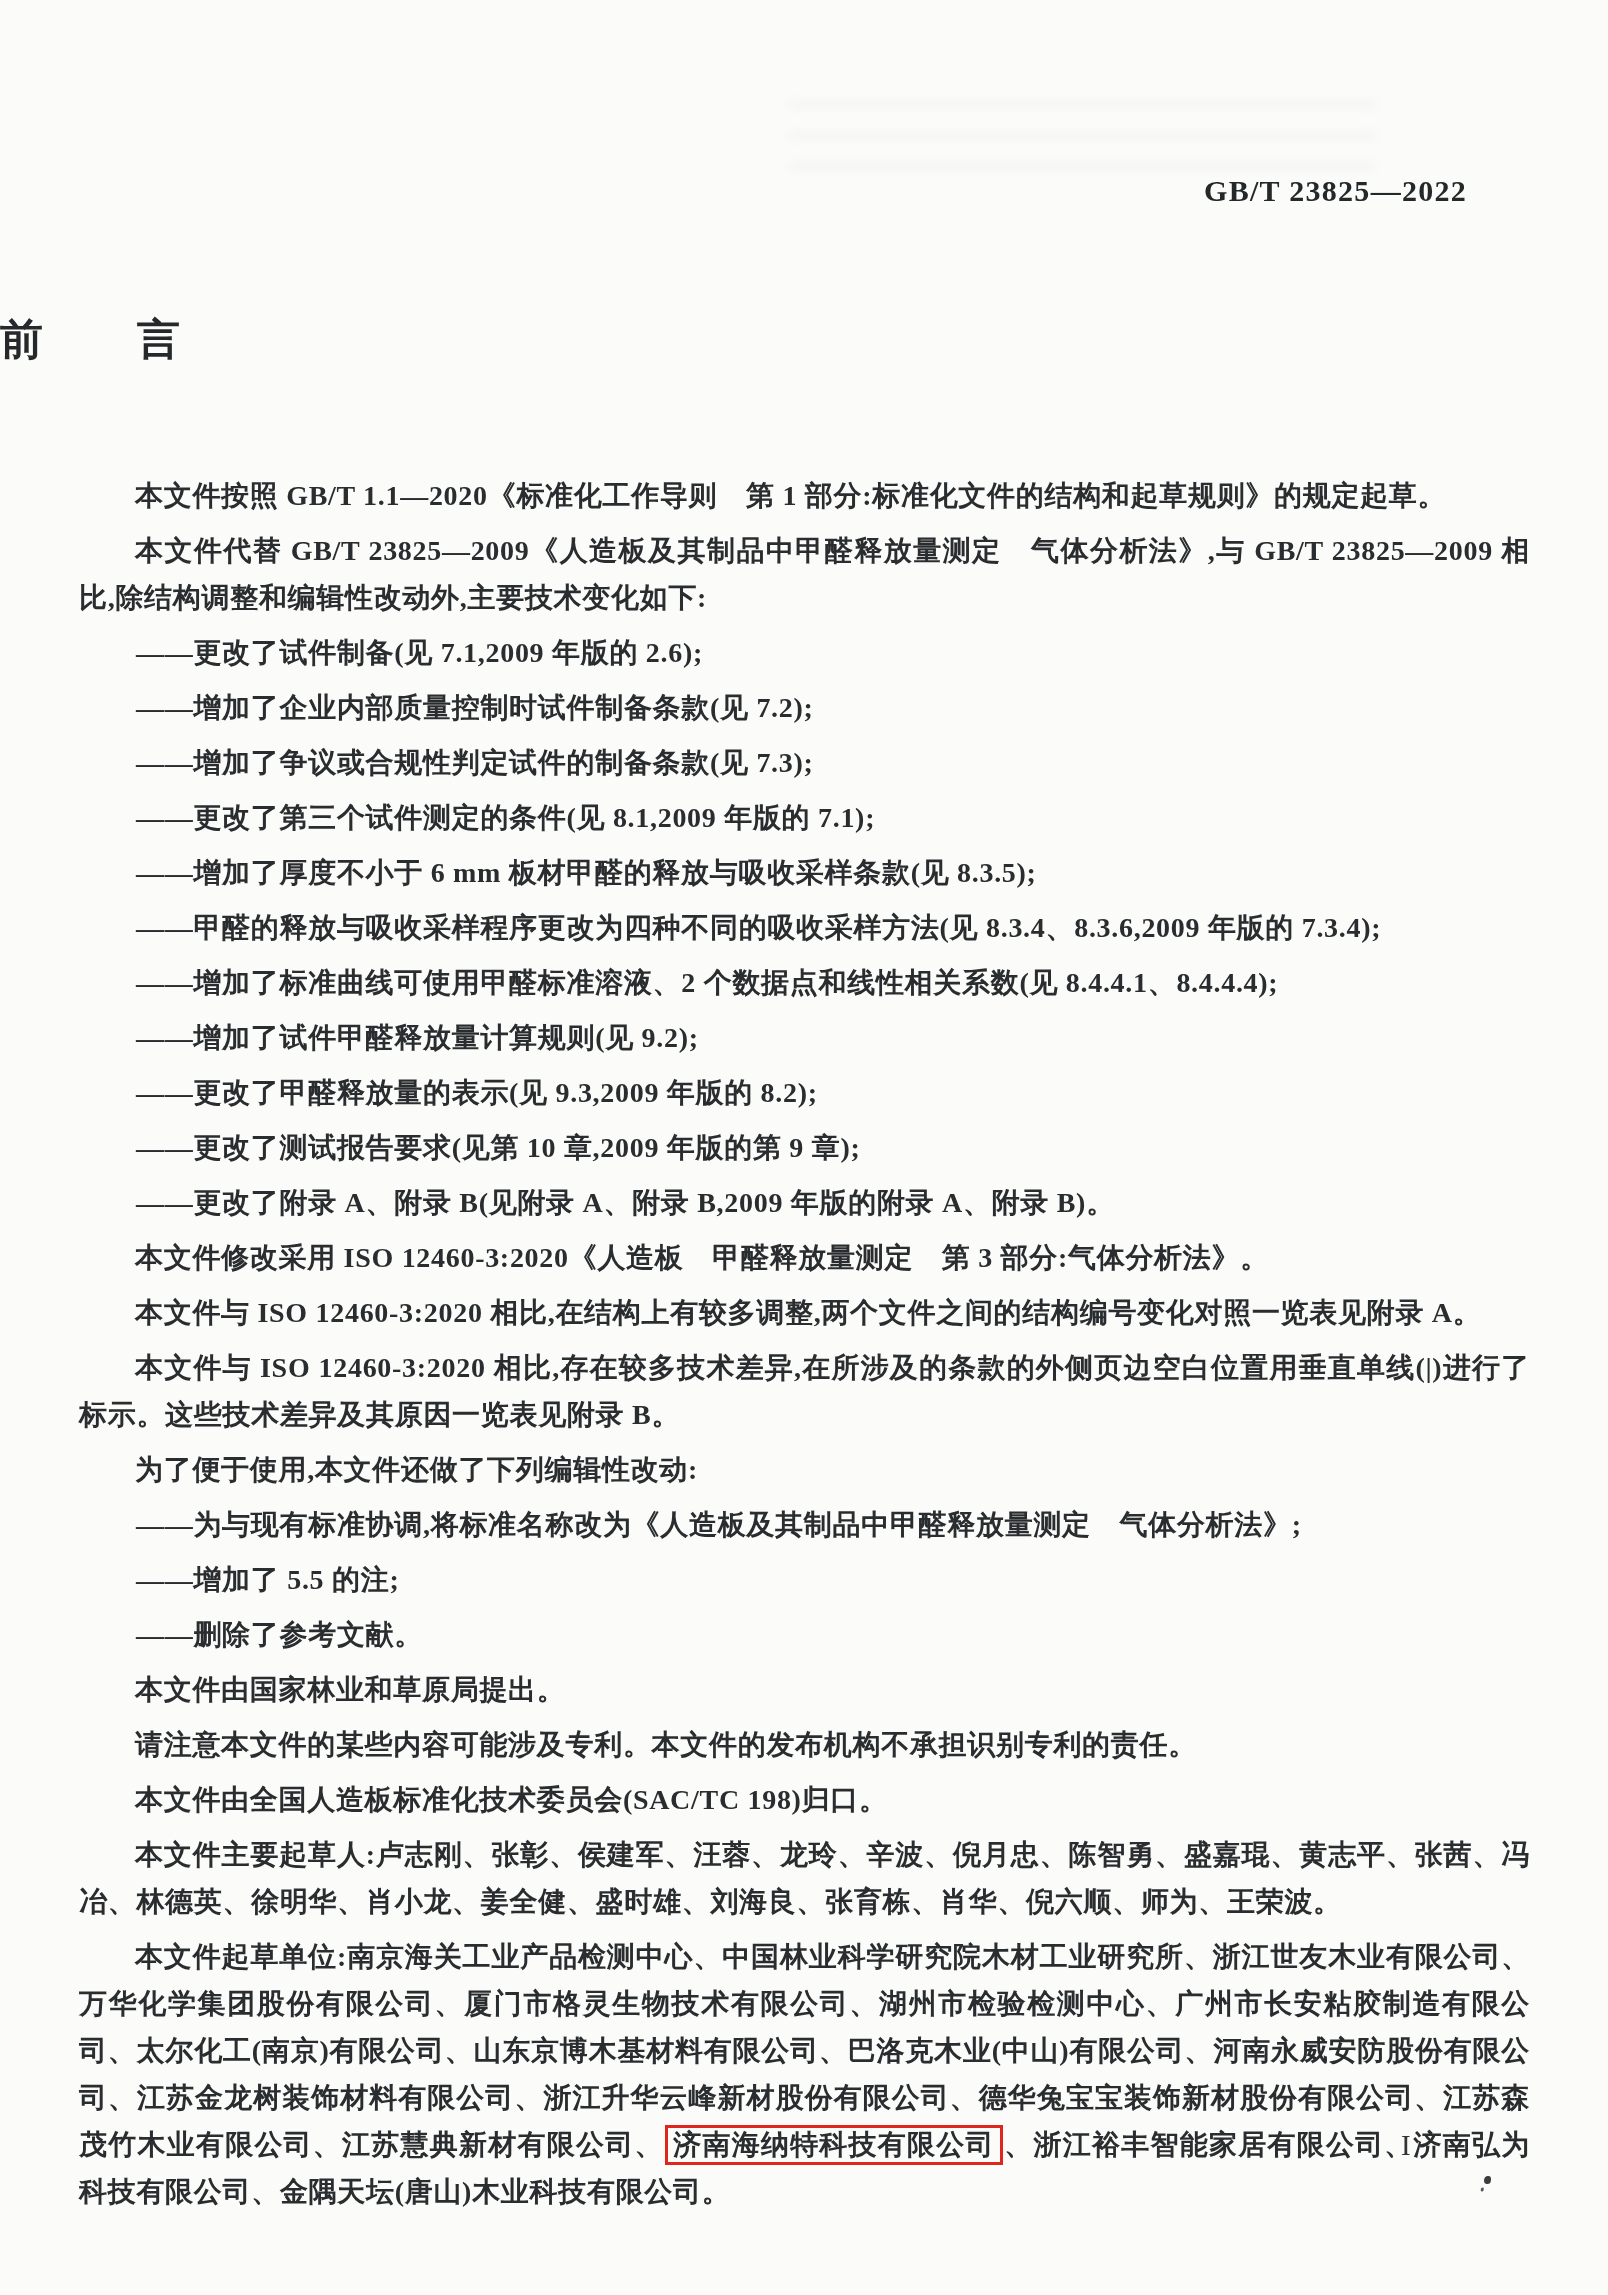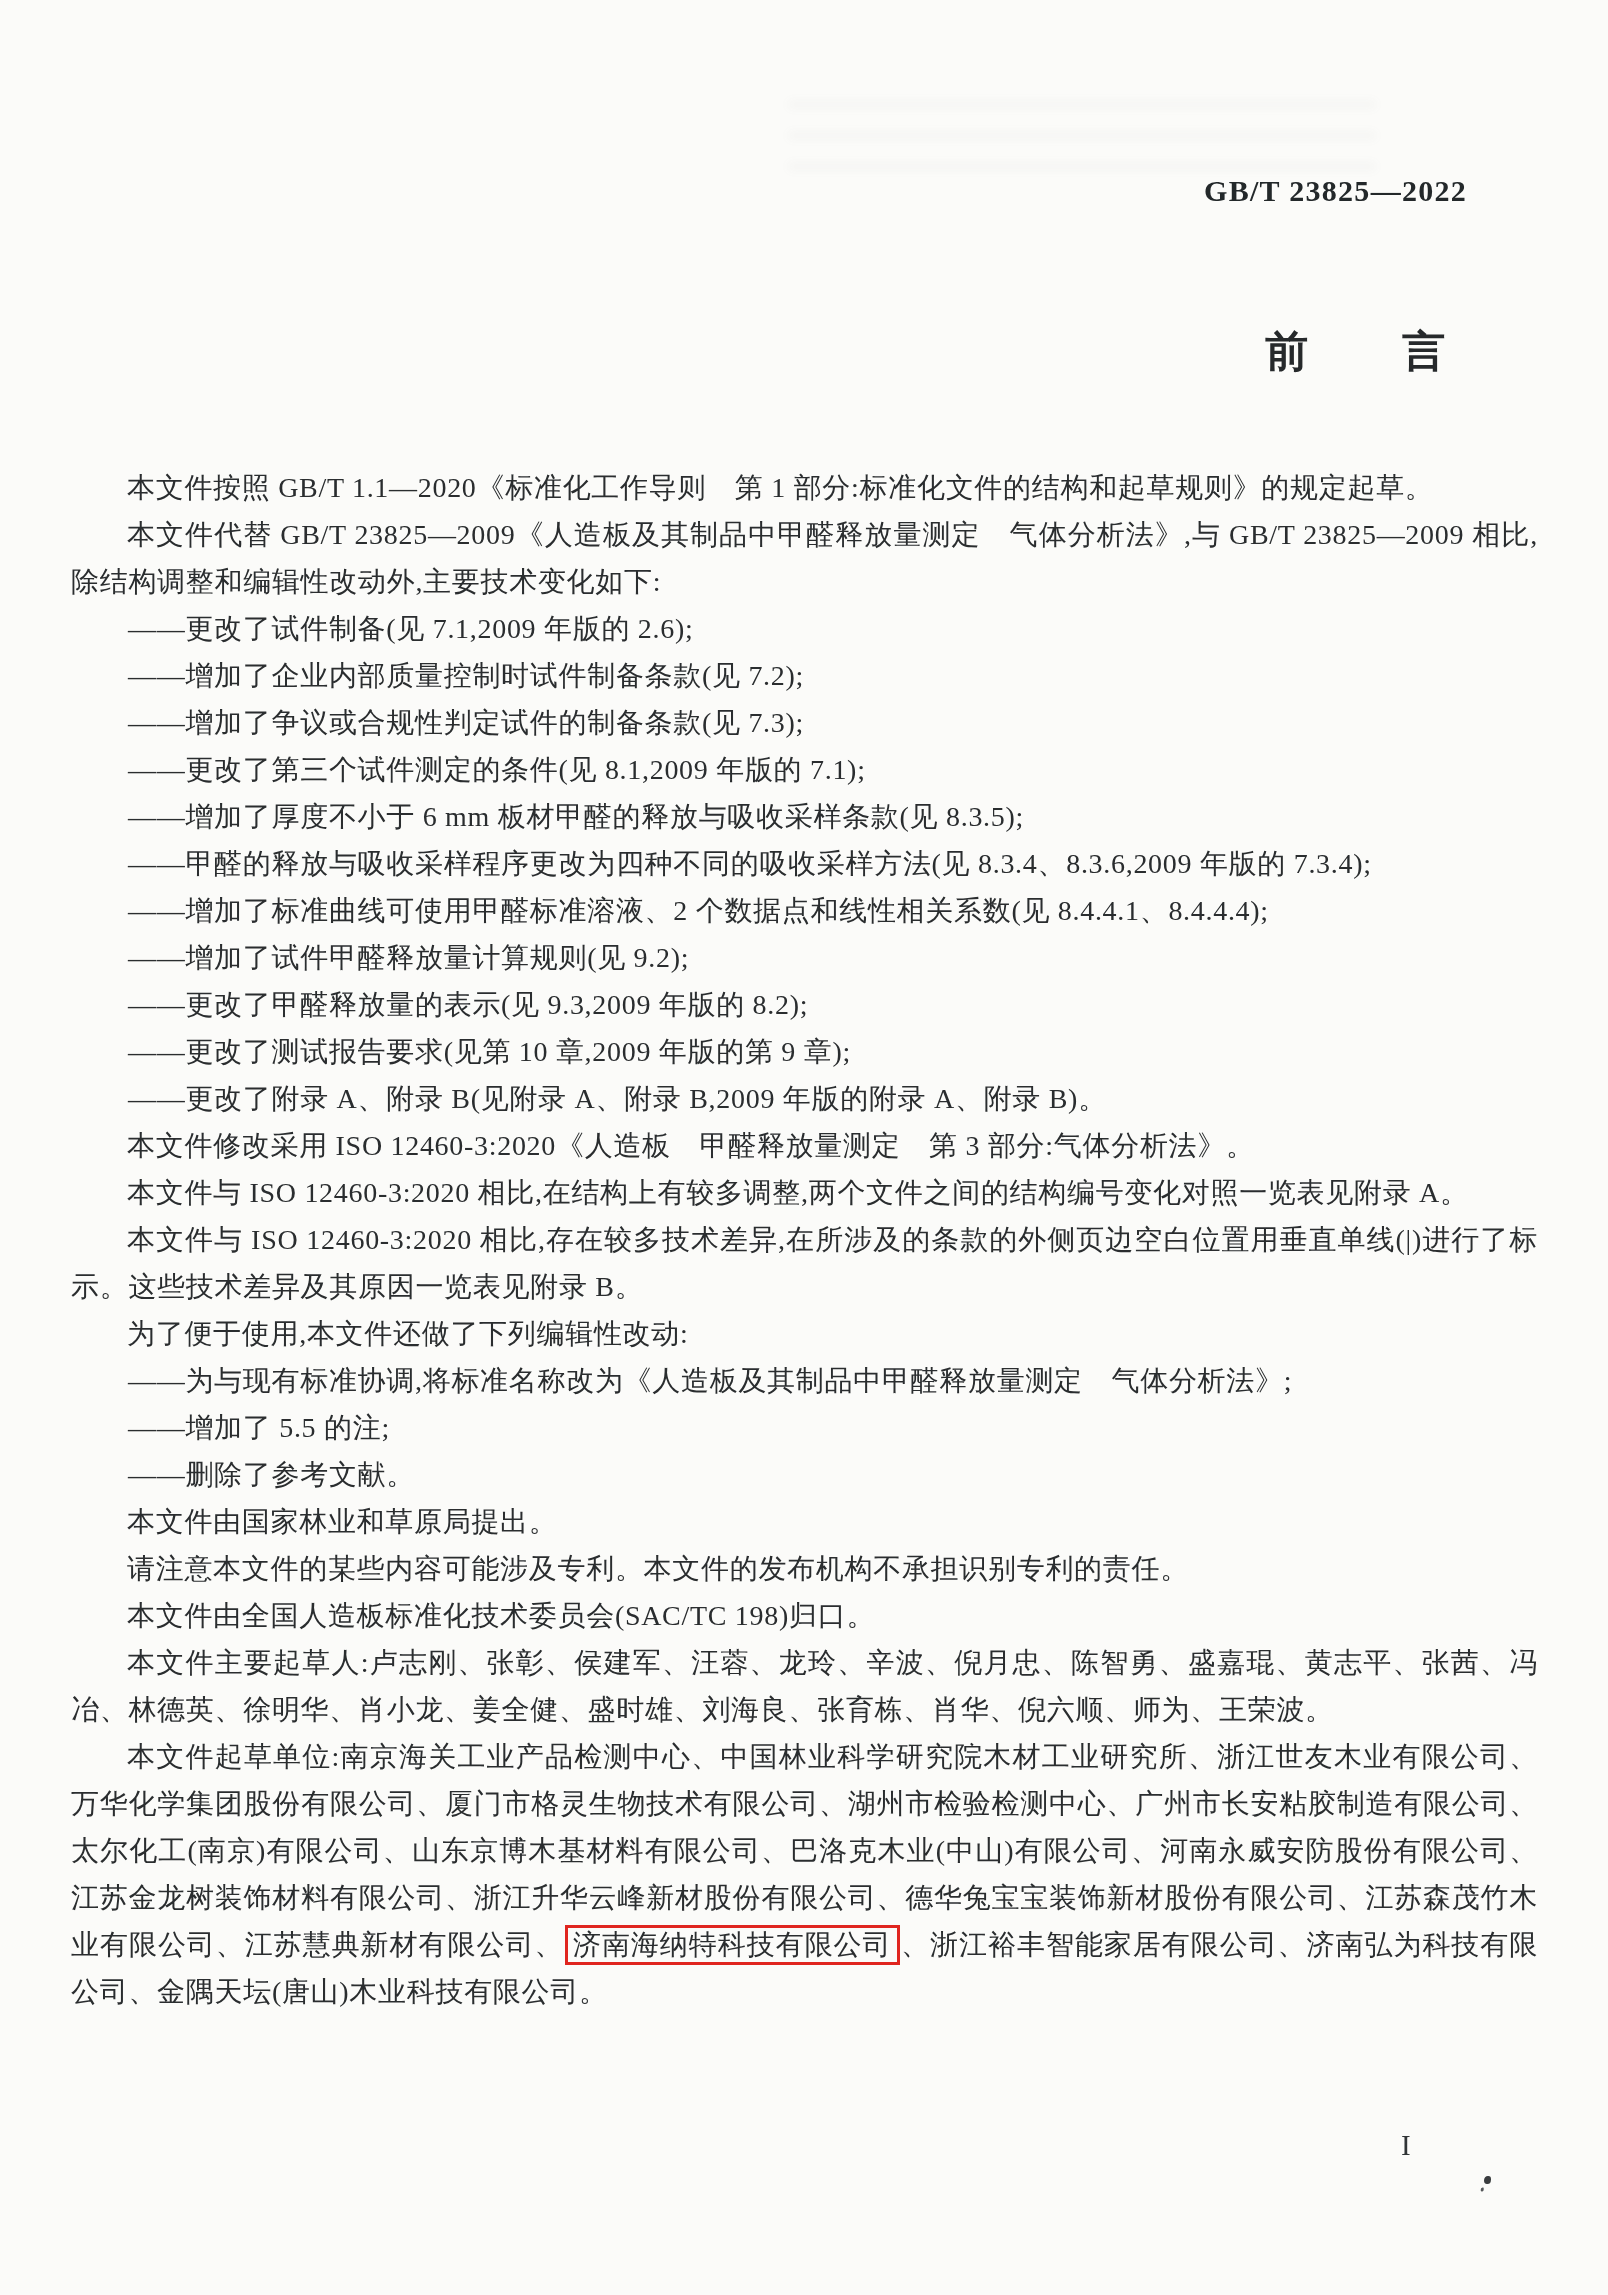--- a/index.html
+++ b/index.html
@@ -39,39 +39,39 @@
     font-weight: bold;
     letter-spacing: 1.3px;
     white-space: nowrap;
     color: #23282a;
   }
   .page-title {
     position: absolute;
     top: 311px;
     left: 0;
     width: 1436px;
-    margin: 12px;
-    text-align: right;
+    margin: 0;
+    text-align: left;
     font-family: "Liberation Sans", "DejaVu Sans", sans-serif;
     font-size: 43px;
     font-weight: bold;
     letter-spacing: 2.7px;
     color: #26292b;
   }
   .content {
     position: absolute;
     top: 464px;
     left: 71px;
     width: 1467px;
     font-size: 28px;
     line-height: 47px;
     letter-spacing: 0.7px;
     text-align: justify;
   }
-  .content p { margin: 0; }
+  .content p { margin: 8px; font-weight: bold; }
   .para { text-indent: 56px; }
   .bullet {
     padding-left: 114px;
     text-indent: -57px;
   }
   .hl-box {
     border: 3.3px solid #e0251f;
     padding: 0.7px 5.3px 2px 5.3px;
     margin: 0 1.3px;
   }

